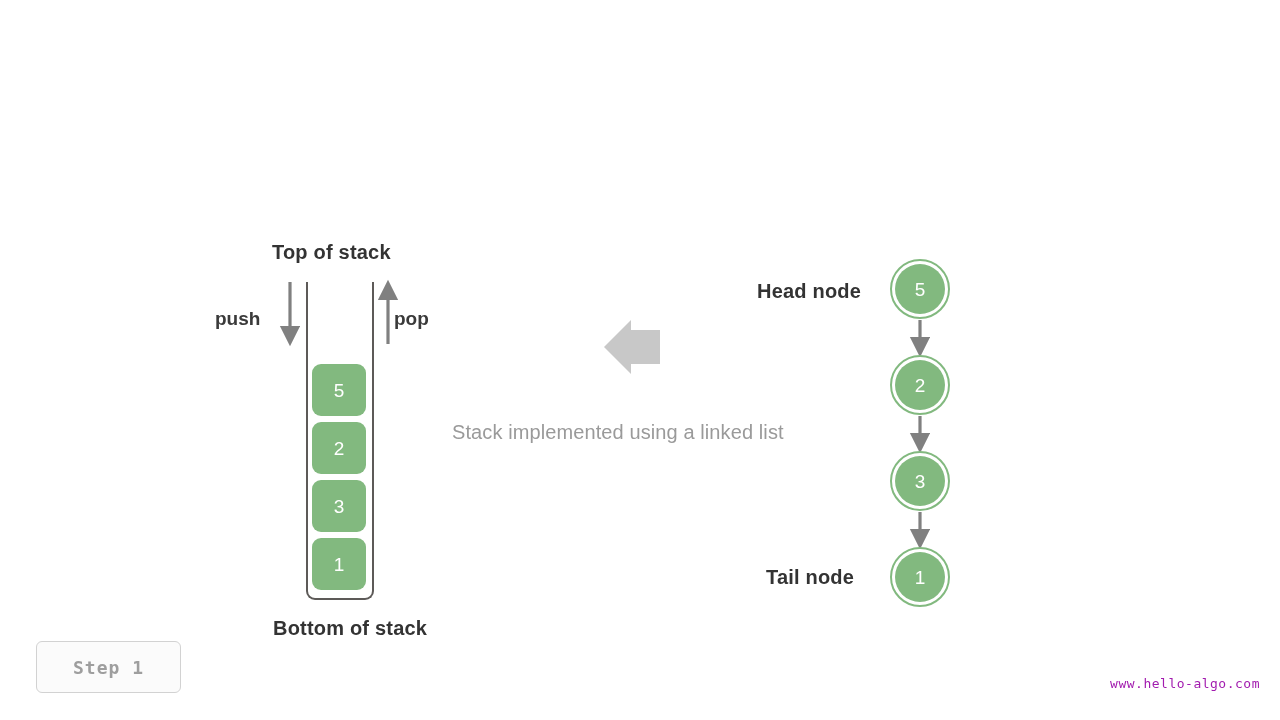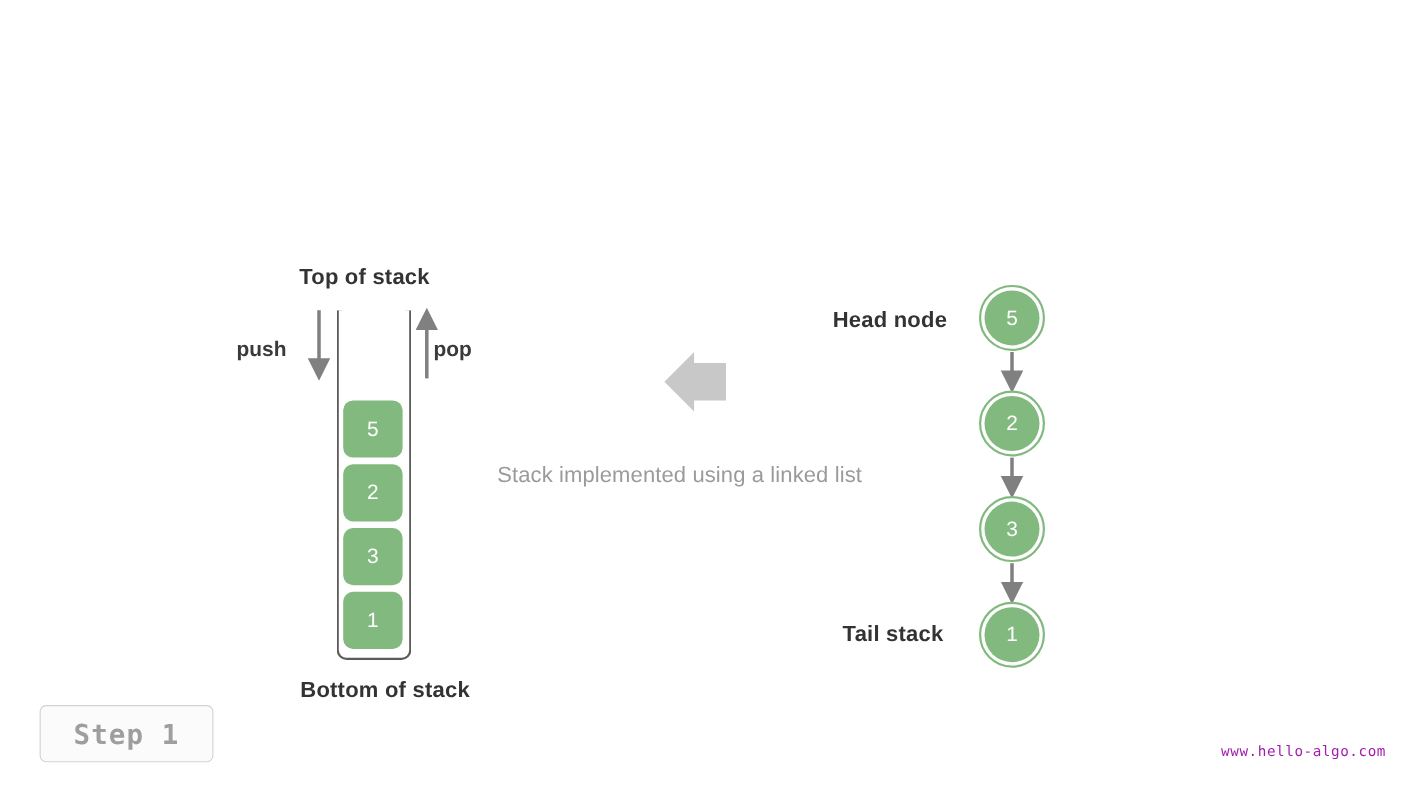--- a/index.html
+++ b/index.html
@@ -102,31 +102,31 @@
     align-items: center;
     justify-content: center;
     line-height: 1;
   }
 
   
   .step-badge {
     position: absolute;
     left: 36px;
     top: 641px;
-    width: 158px;
+    width: 145px;
     height: 52px;
     box-sizing: border-box;
     border: 1px solid #d2d2d2;
     border-radius: 6px;
     background: #fbfbfb;
     display: flex;
     align-items: center;
     justify-content: center;
     font-family: "DejaVu Sans Mono", monospace;
-    font-size: 25px;
+    font-size: 18px;
     font-weight: bold;
     color: #9e9e9e;
     letter-spacing: 1px;
   }
 
   
   .watermark {
     position: absolute;
     right: 20px;
     top: 676px;
@@ -198,21 +198,21 @@
 
   <div class="lbl lbl-bold" style="left:253px; top:618px;margin-left:20px;">Bottom of stack</div>
 </div>
 
 <div class="caption" style="left:441px; top:422px;margin-left:11px;">Stack implemented using a linked list</div>
 
 <div>
 
   <div class="lbl lbl-bold" style="left:757px; top:281px;text-align:center;">Head node</div>
 
-  <div class="lbl lbl-bold" style="left:766px; top:567px;">Tail stack</div>
+  <div class="lbl lbl-bold" style="left:766px; top:567px;">Tail node</div>
 
   <div class="ll-node" style="left:890px; top:259px;">
     <span class="disc">5</span>
   </div>
 
   <div class="ll-node" style="left:890px; top:355px;">
     <span class="disc">2</span>
   </div>
 
   <div class="ll-node" style="left:890px; top:451px;">

